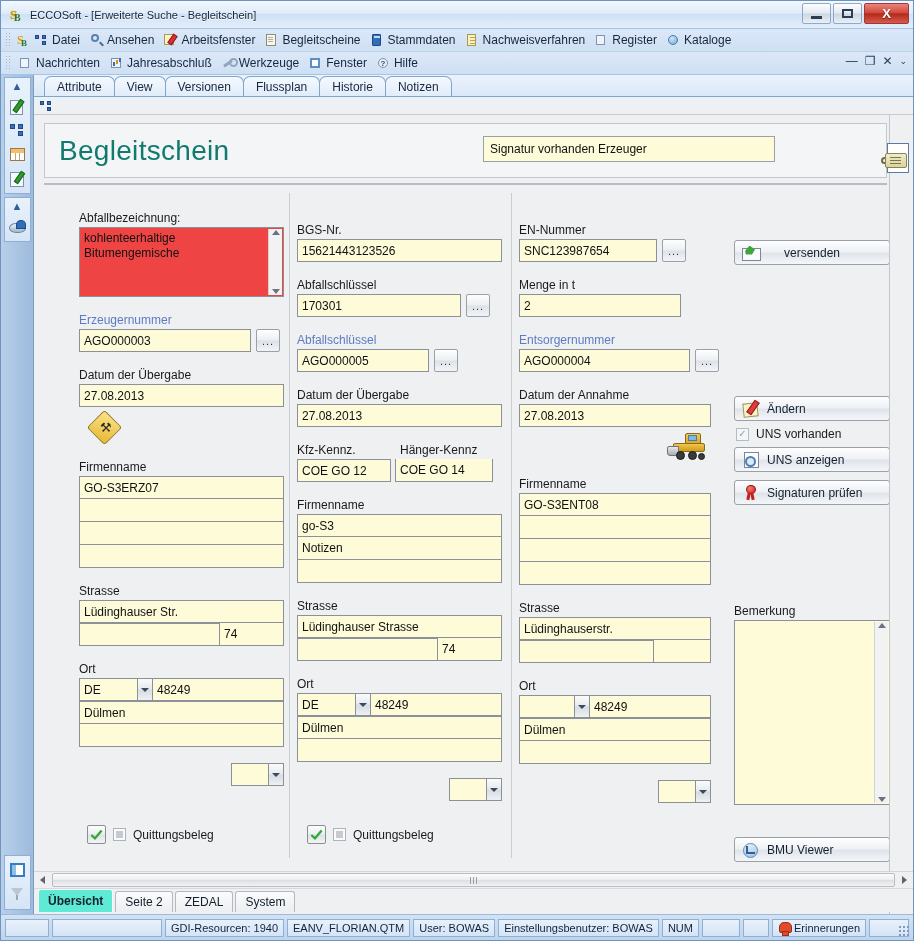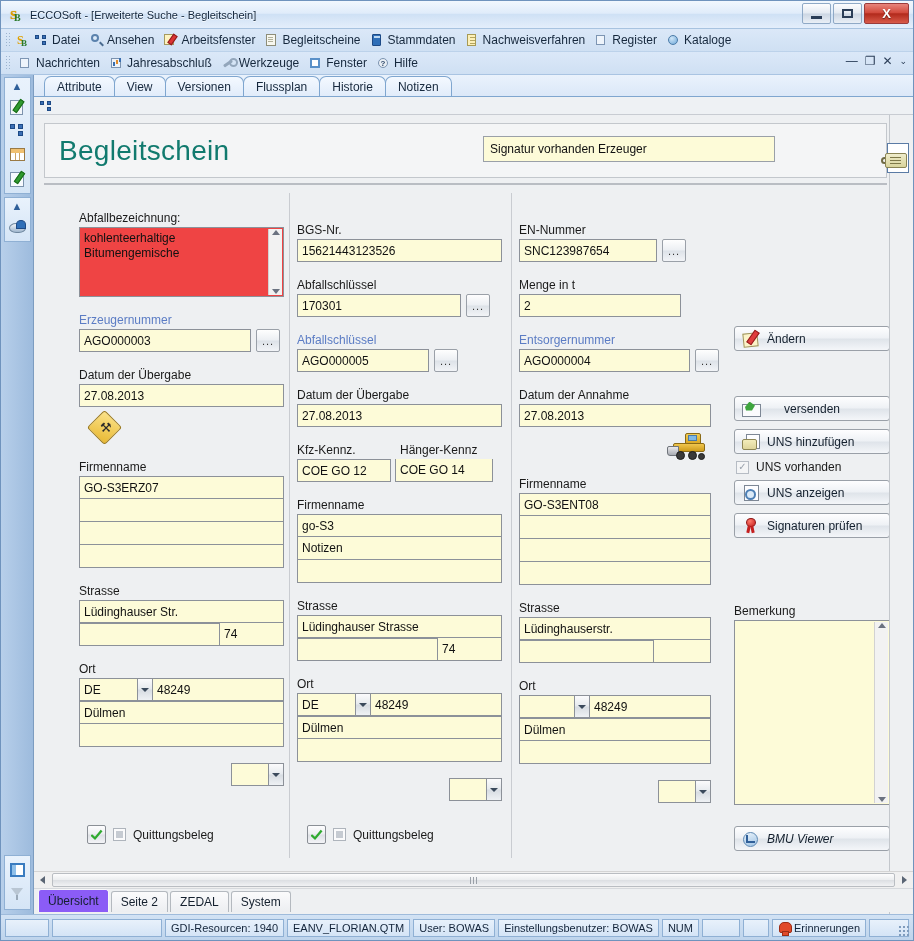--- a/index.html
+++ b/index.html
@@ -417,22 +417,22 @@
     border-top: 1px solid #d6d9dd;
   }
   .ptab {
     height: 21px; padding: 0 9px; margin-right: 2px;
     display: flex; align-items: center; font-size: 12px; color: #14202e;
     background: linear-gradient(180deg,#fbfbfc 0%, #eceef1 100%);
     border: 1px solid #b4b9bf; border-bottom: none; border-radius: 3px 3px 0 0;
     cursor: default; white-space: nowrap;
   }
   .ptab.active {
-    background: #8b5cf6; border-color: #f7f8f9; border-top: 1px solid #f7f8f9;
-    height: 23px; font-weight: normal;
+    background: #5eead4; border-color: #f7f8f9; border-top: 1px solid #f7f8f9;
+    height: 23px; font-weight: bold;
   }
 
   
   .statusbar {
     flex: 0 0 26px; height: 26px;
     background: linear-gradient(180deg,#d2e2f4 0%, #bed4ec 100%);
     border-top: 1px solid #9fbbdb;
     display: flex; align-items: center; padding: 0 4px; gap: 3px;
     position: relative;
   }
@@ -839,34 +839,30 @@
 
           <div class="num-row" style="margin-top:16px;margin-left:139px;">
             <div class="fld" style="width:37px;border-right:none;"></div>
             <div class="dd-btn">
                 <span class="cv"></span>
               </div>
           </div>
         </div>
 
         <div class="side-panel">
+          <div class="btn center" style="margin-top:45px;">
+            <span class="bico bi-mail"></span>
+            <span>versenden</span>
+          </div>
+
           <div class="btn" style="margin-top:131px;">
             <span class="bico bi-edit"></span>
             <span>Ändern</span>
           </div>
 
-          <div class="btn center" style="margin-top:45px;">
-            <span class="bico bi-mail"></span>
-            <span>versenden</span>
-          </div>
-
-          <div class="btn" style="margin-top:8px;">
-            <span class="bico bi-uns"></span>
-            <span>UNS hinzufügen</span>
-          </div>
 
           <div class="chk-line">
             <span class="chk-ro">✓</span>
             <span>UNS vorhanden</span>
           </div>
 
           <div class="btn" style="margin-top:2px;">
             <span class="bico bi-view"></span>
             <span>UNS anzeigen</span>
           </div>
@@ -883,21 +879,21 @@
 
         <div class="bemerk-wrap">
           <span class="lbl">Bemerkung</span>
           <div class="bemerk-ta">
             <span style="display:block;padding:3px;"></span>
             <div class="ta-scroll">
               <span class="arr-up"></span>
               <span class="arr-dn"></span>
             </div>
           </div>
-          <div class="btn" style="margin-top:21px;font-style:italic;">
+          <div class="btn" style="margin-top:32px;">
             <span class="bico bi-bmu"></span>
             <span>BMU Viewer</span>
           </div>
         </div>
 
         <div class="bottom-checks">
           <div class="bchk" style="left:8px;top:0;">
             <span class="green-box">
                 <span class="tick"></span>
               </span>

